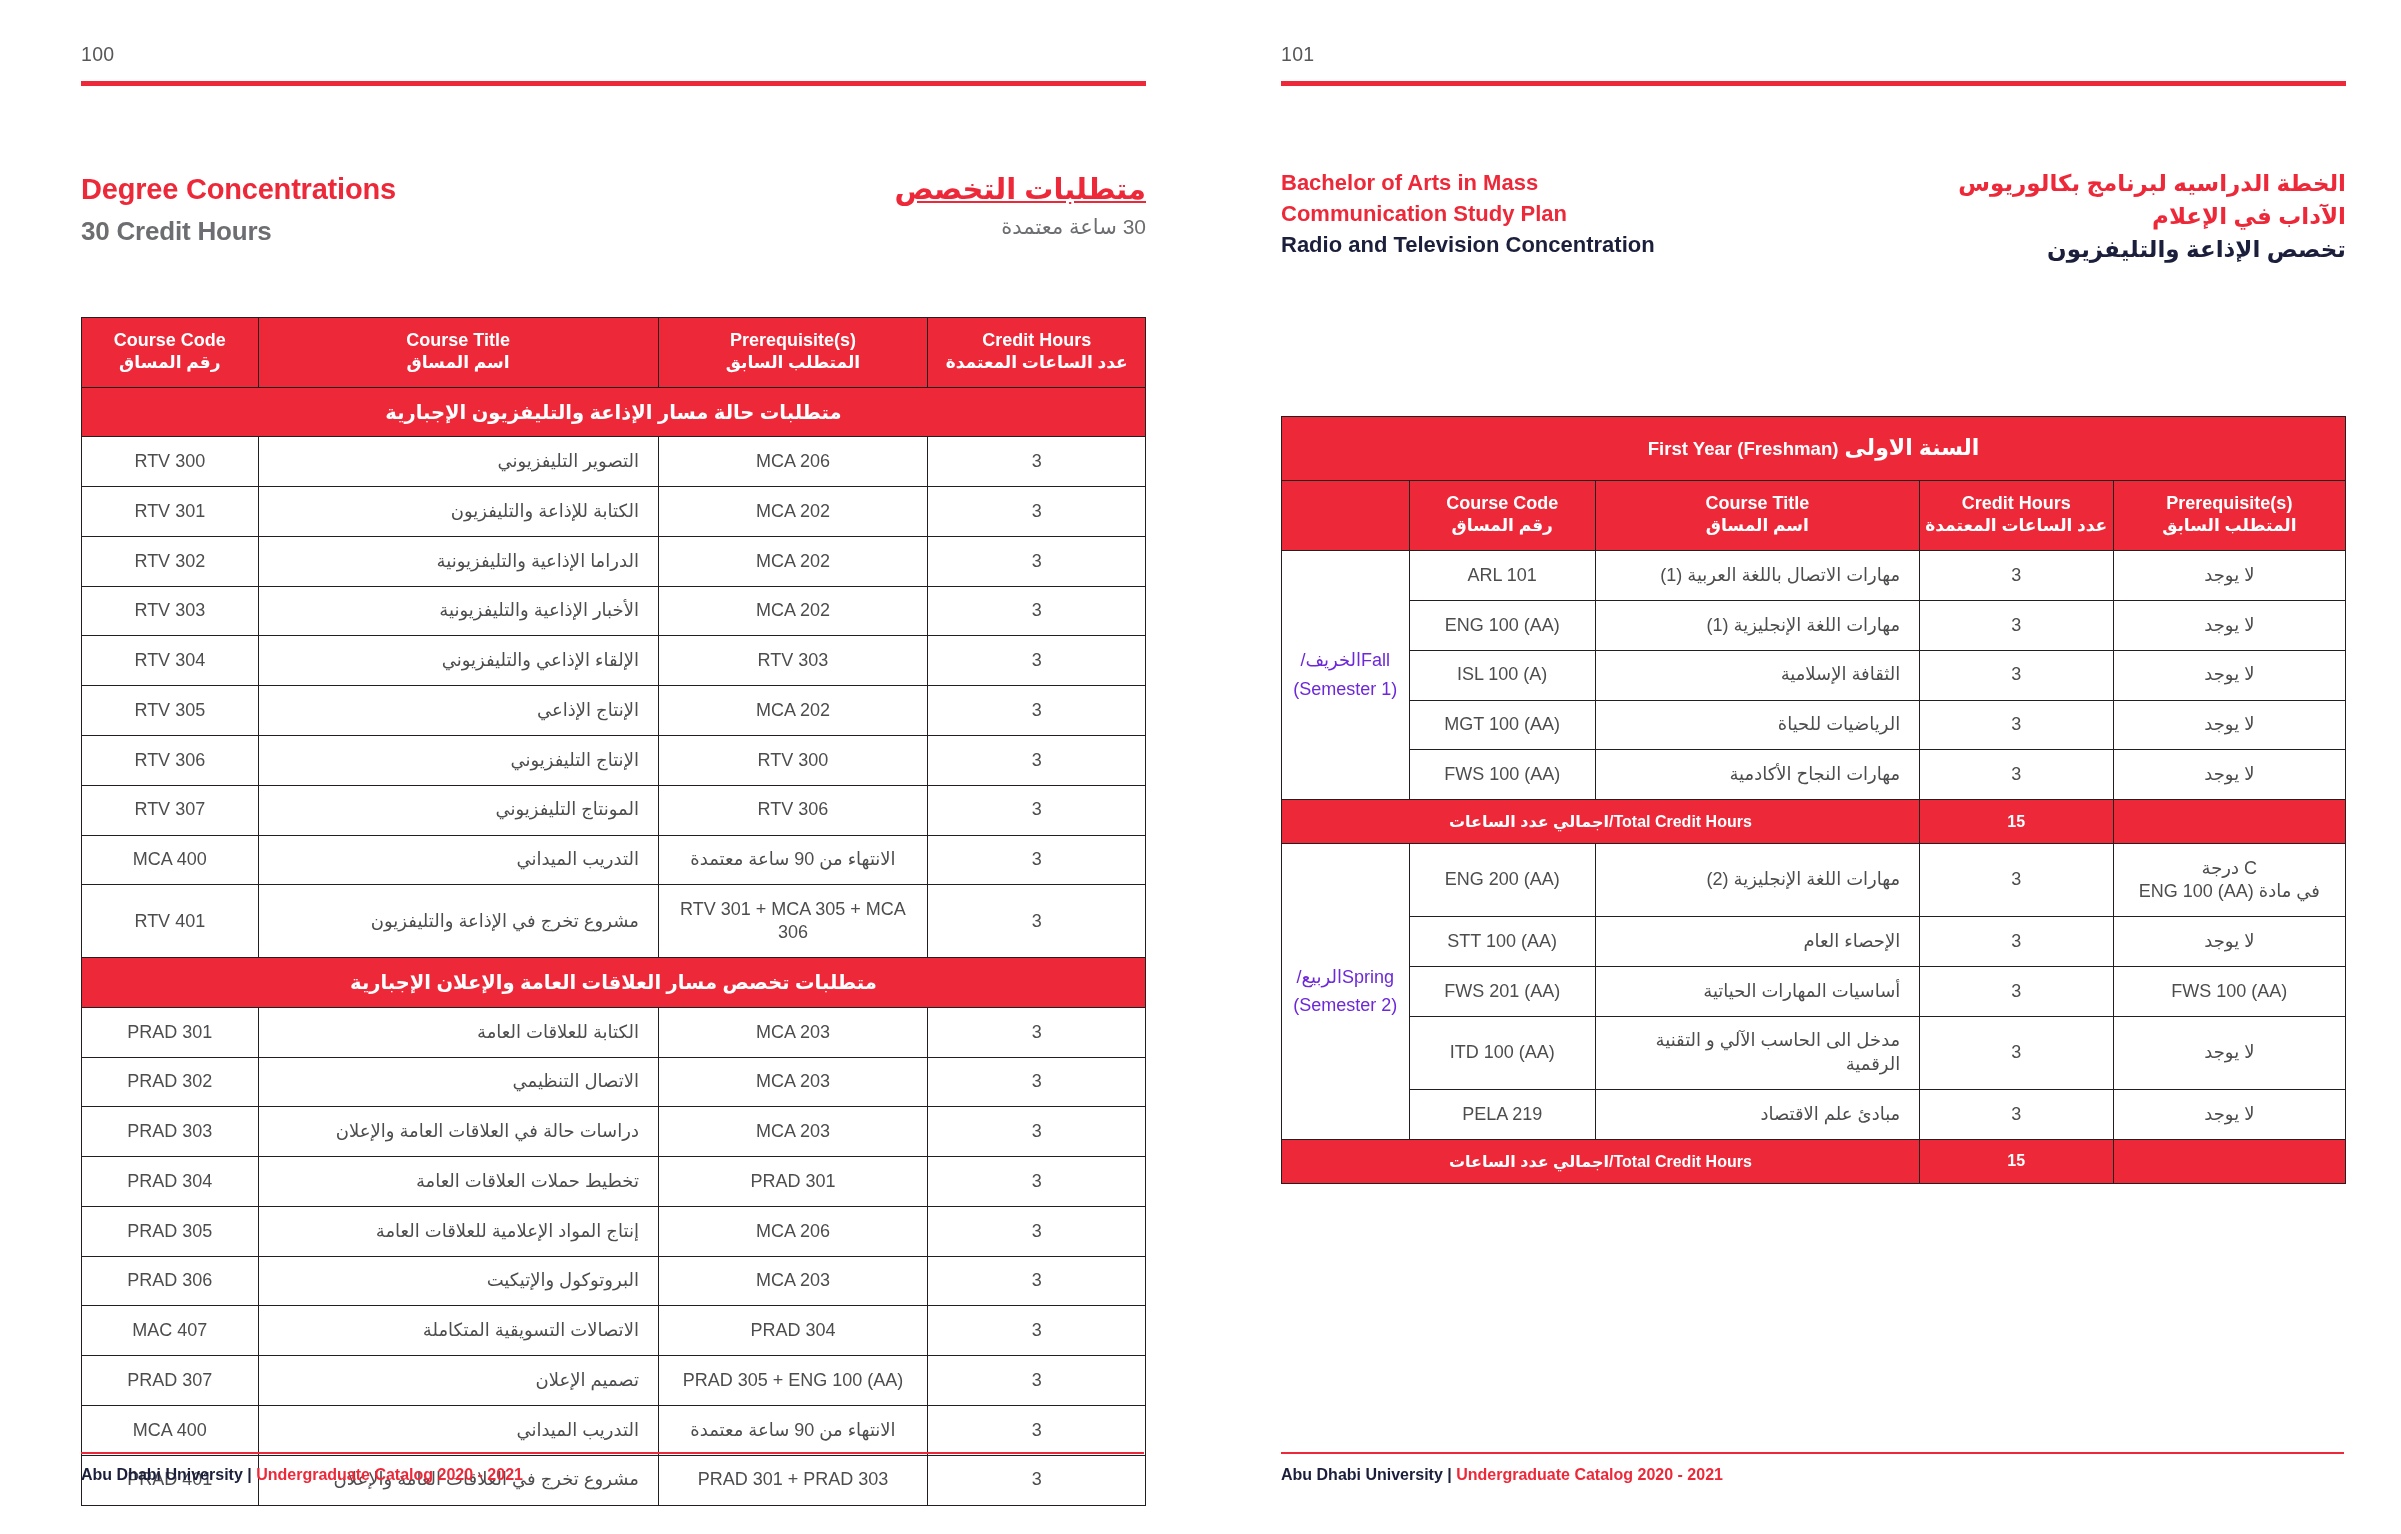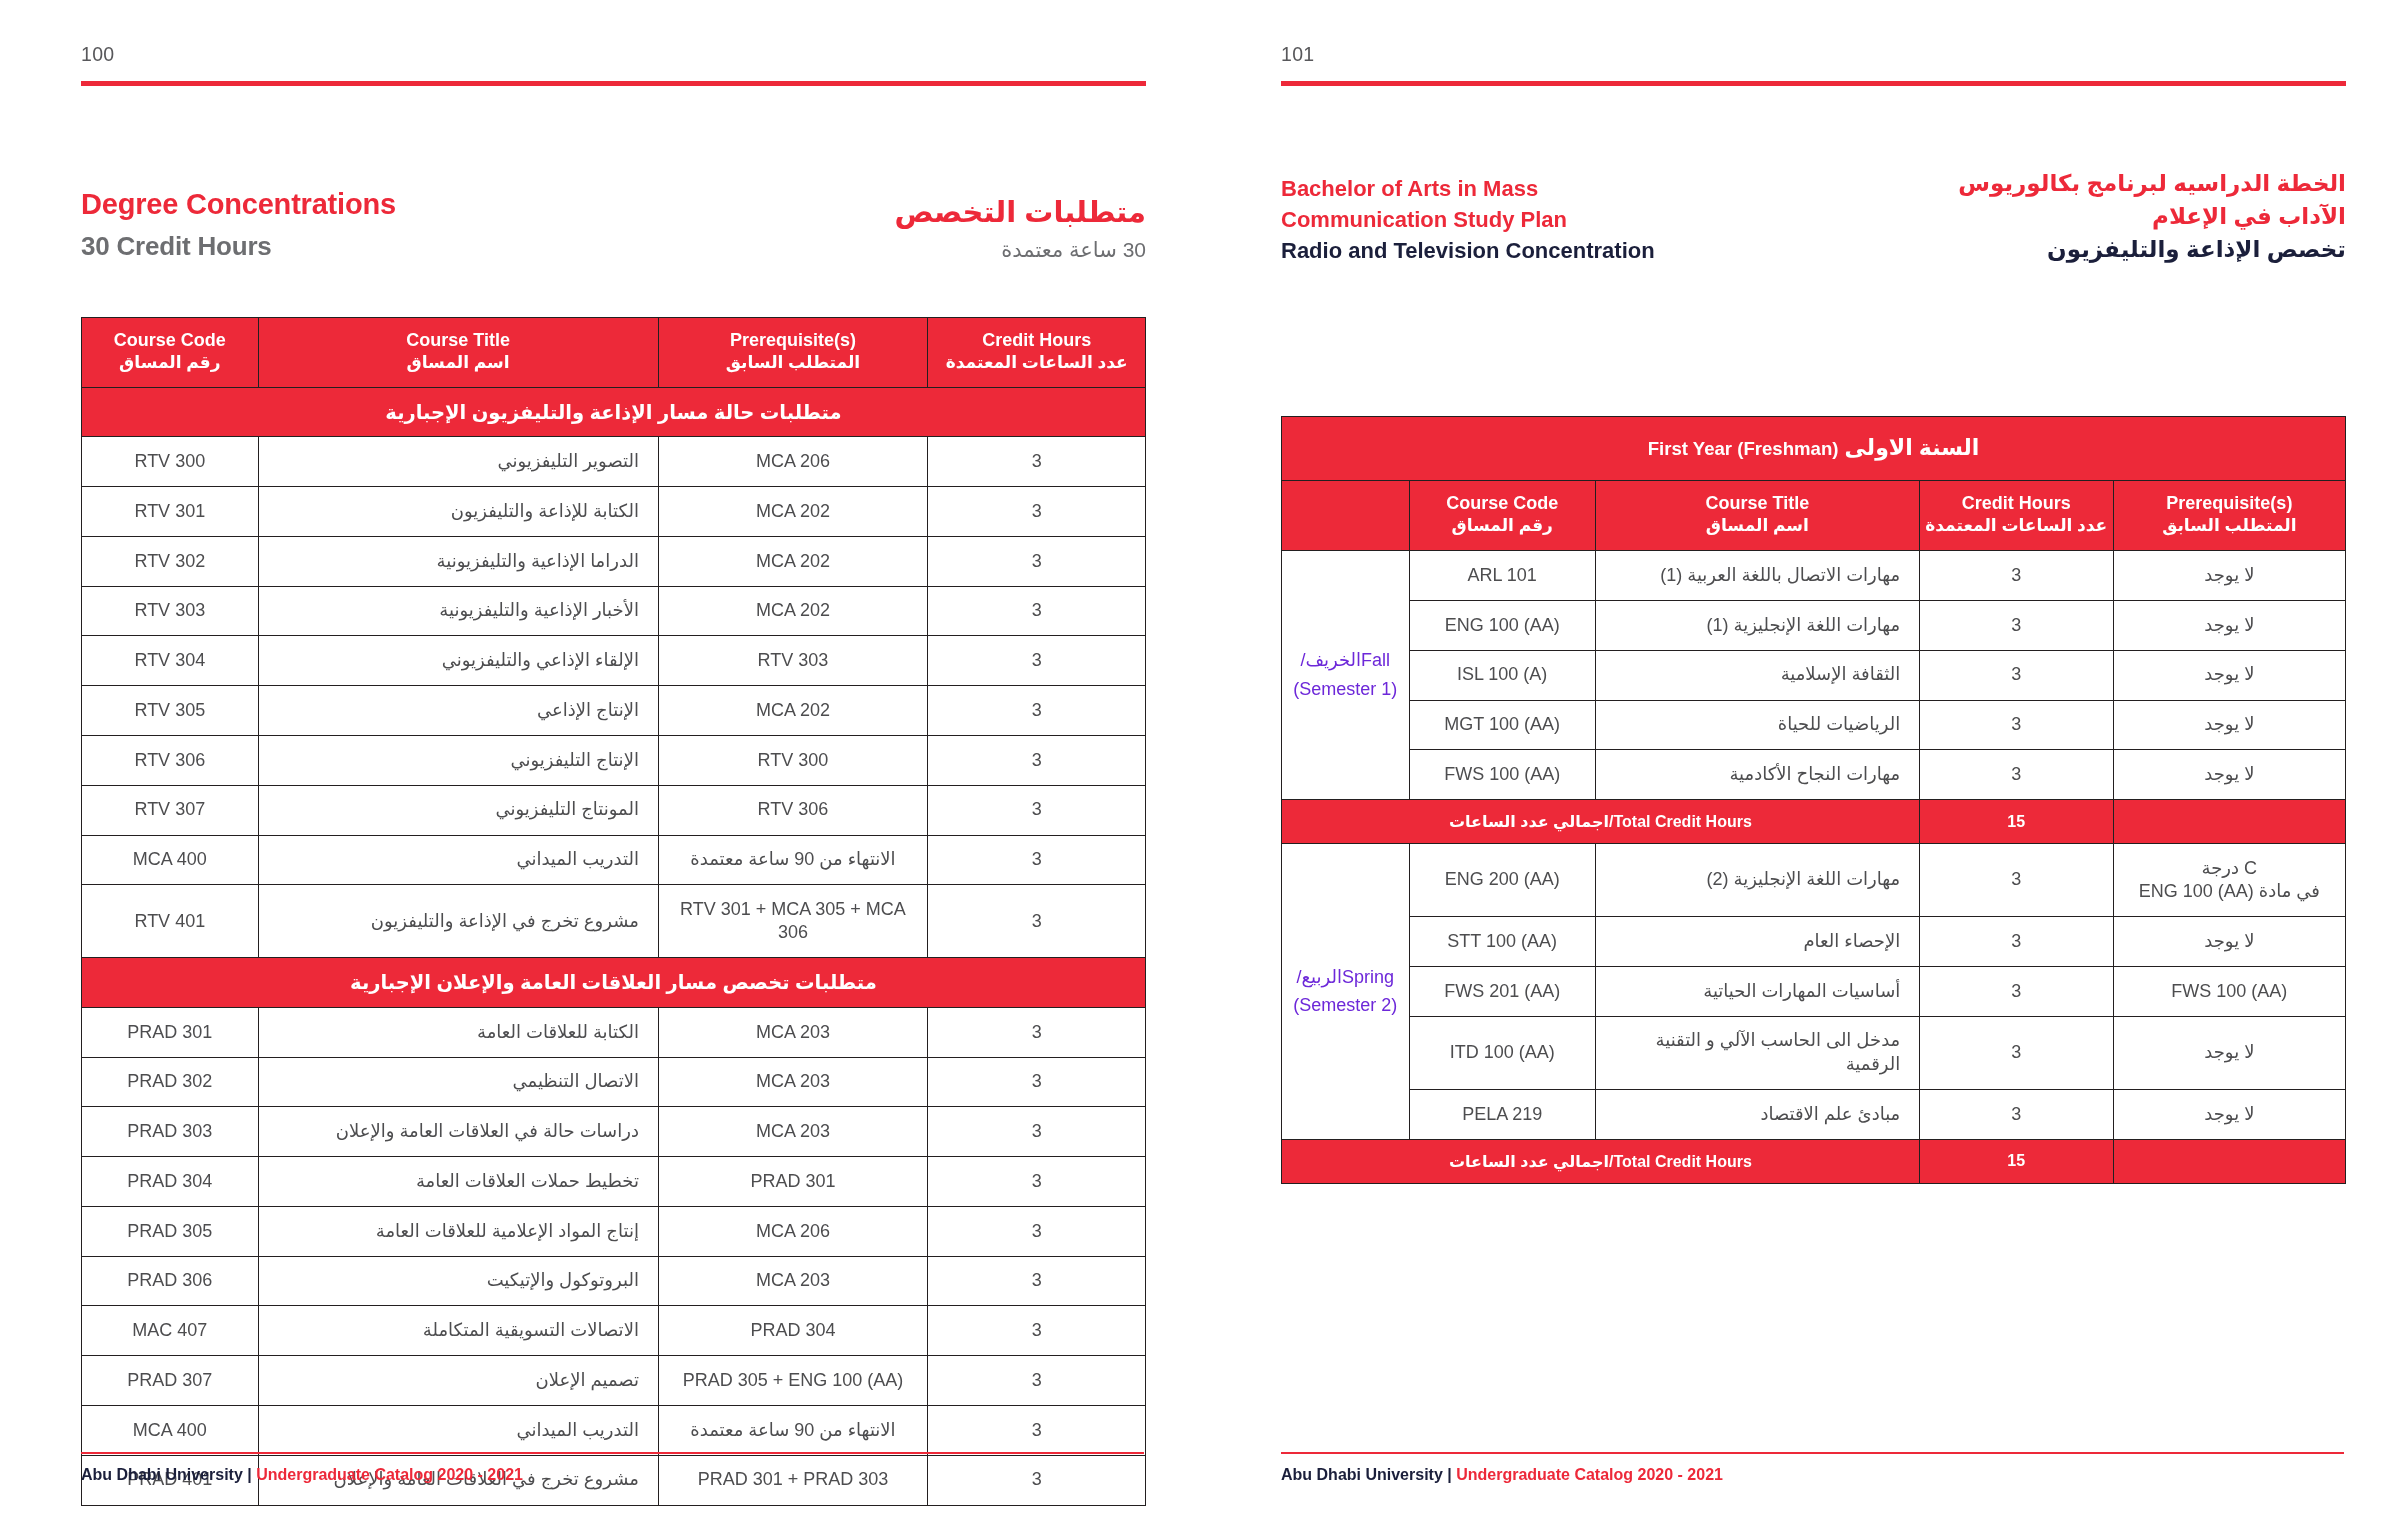--- a/index.html
+++ b/index.html
@@ -44,21 +44,21 @@
   .rule-red {
     height: 4.2px;
     background: #ED2939;
     width: 100%;
   }
 
   
   .title-block {
     display: flex;
     justify-content: space-between;
-    align-items: flex-end;
+    align-items: flex-start;
     margin-top: 85px;
     min-height: 93px;
   }
   .title-en {
     line-height: 1.28;
   }
   .title-en .t-red {
     color: #ED2939;
     font-weight: bold;
     font-size: 29px;
@@ -73,20 +73,21 @@
   }
   .title-ar {
     direction: rtl;
     text-align: right;
     line-height: 1.3;
   }
   .title-ar .t-red {
     color: #ED2939;
     font-weight: bold;
     font-size: 29px;
+    text-decoration: underline;
   }
   .title-ar .t-grey {
     color: #6d6e71;
     font-weight: normal;
     font-size: 21px;
     margin-top: 5px;
   }
 
   
   .title-block.rp { margin-top: 81px; }

